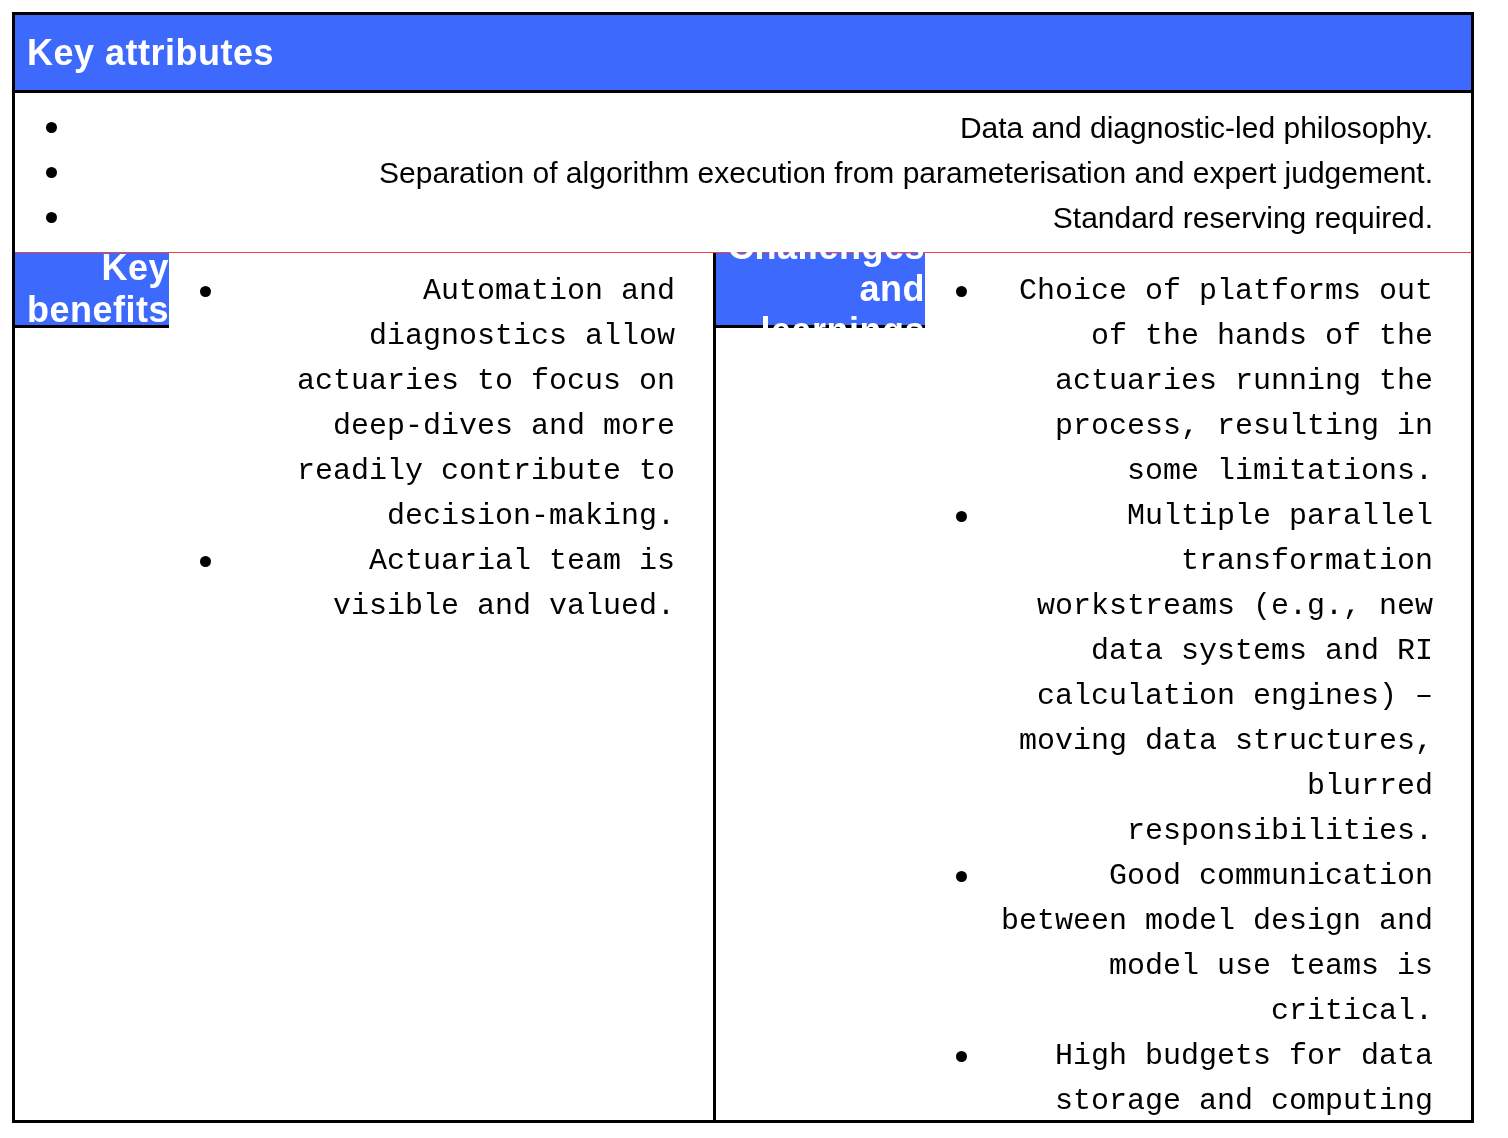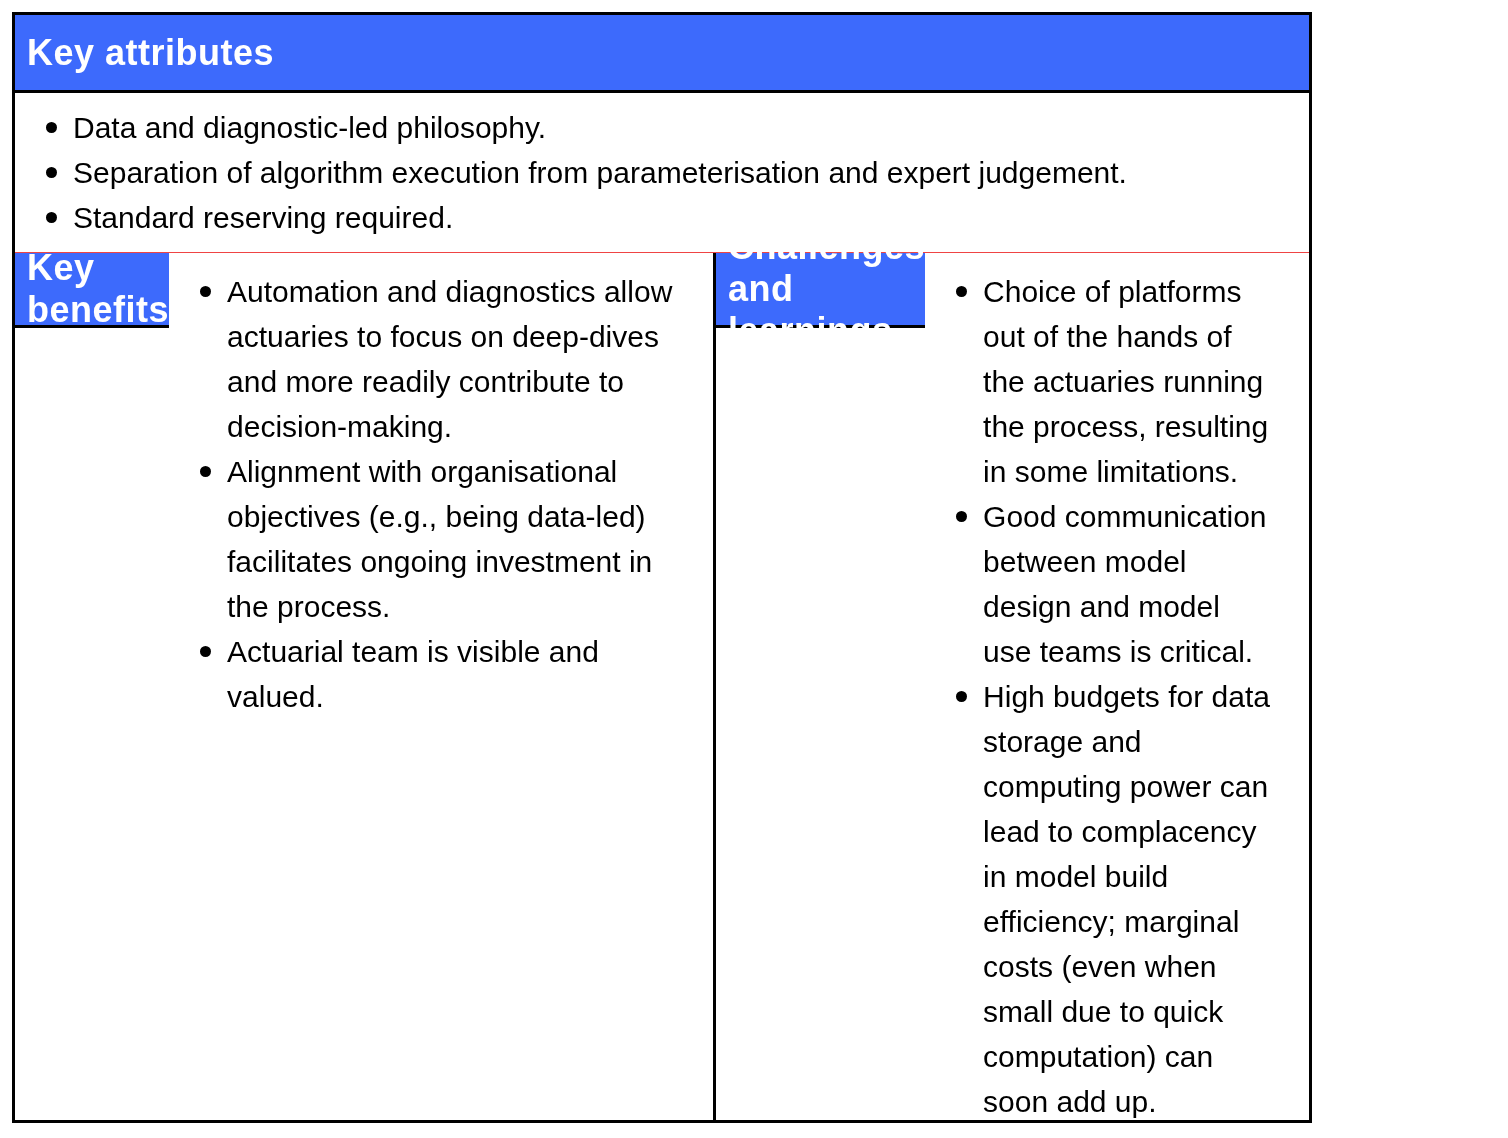--- a/index.html
+++ b/index.html
@@ -13,27 +13,28 @@
     height: 1138px;
     background: #ffffff;
     font-family: "Liberation Sans", sans-serif;
     color: #000000;
     overflow: hidden;
   }
   .tbl {
     position: absolute;
     left: 12px;
     top: 12px;
-    width: 1300px;
+    width: 1462px;
     height: 1111px;
     border: 3px solid #000000;
     box-sizing: border-box;
     display: flex;
     flex-direction: column;
     background: #ffffff;
+    text-align: right;
   }
   .hdr {
     background: #3d6afc;
     color: #ffffff;
     font-weight: bold;
     font-size: 36px;
     display: flex;
     align-items: center;
     padding-left: 12px;
     border-bottom: 3px solid #000000;
@@ -82,20 +83,21 @@
     margin: 0;
     padding: 10px 38px 0 30px;
     font-size: 30px;
     line-height: 45px;
   }
   .body-row1 ul.bullets {
     padding-top: 12px;
   }
   .cell-body ul.bullets {
     padding-top: 16px;
+    font-family: Liberation Mono, monospace;
   }
   ul.bullets li {
     position: relative;
     padding-left: 28px;
   }
   ul.bullets li::before {
     content: "";
     position: absolute;
     left: 1px;
     top: 17px;
@@ -125,33 +127,33 @@
 
     <div class="row2">
 
       <div class="col col-left">
         <div class="hdr">
           <span>Key benefits</span>
         </div>
         <div class="cell-body">
           <ul class="bullets">
               <li>Automation and diagnostics allow actuaries to focus on deep-dives and more readily contribute to decision-making.</li>
-              <li>Alignment with organisational objectives (e.g., being data-led) facilitates ongoing investment in the process.</li>
               <li>Actuarial team is visible and valued.</li>
             </ul>
         </div>
       </div>
 
       <div class="col col-right">
         <div class="hdr">
           <span>Challenges and learnings</span>
         </div>
         <div class="cell-body">
           <ul class="bullets">
               <li>Choice of platforms out of the hands of the actuaries running the process, resulting in some limitations.</li>
+              <li>Multiple parallel transformation workstreams (e.g., new data systems and RI calculation engines) – moving data structures, blurred responsibilities.</li>
               <li>Good communication between model design and model use teams is critical.</li>
               <li>High budgets for data storage and computing power can lead to complacency in model build efficiency; marginal costs (even when small due to quick computation) can soon add up.</li>
             </ul>
         </div>
       </div>
 
     </div>
   </div>
 </div>
 

